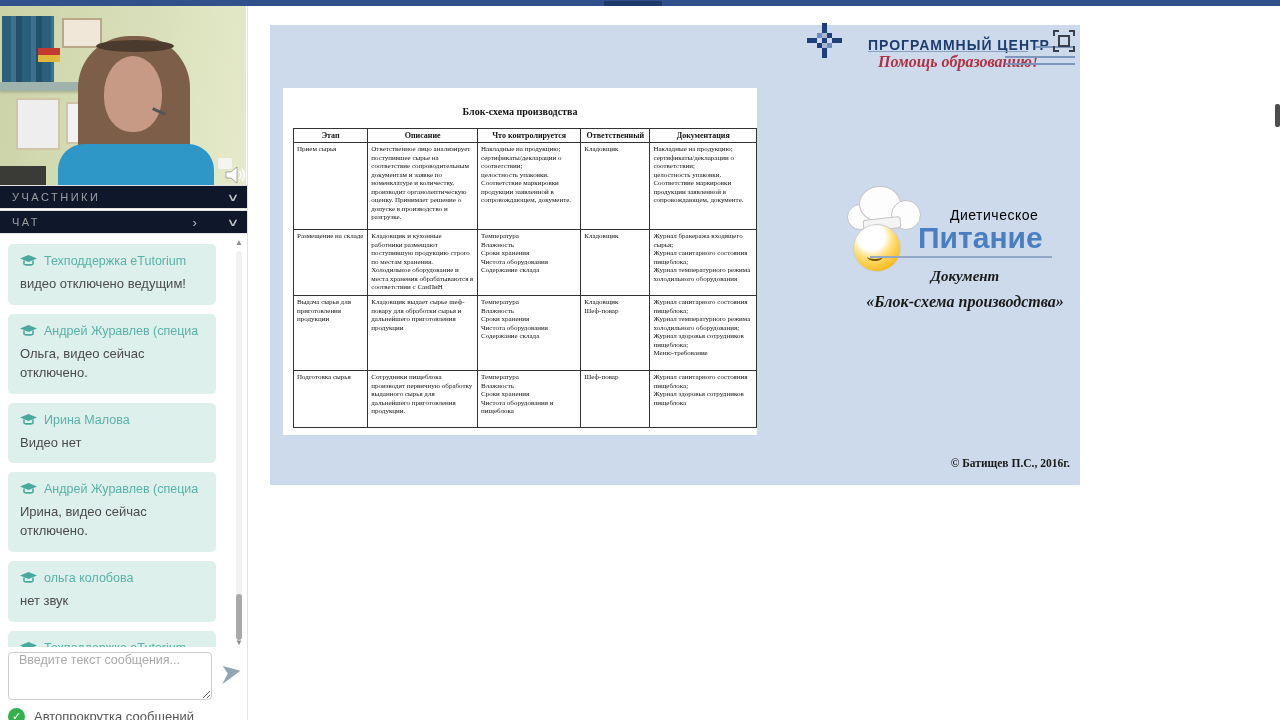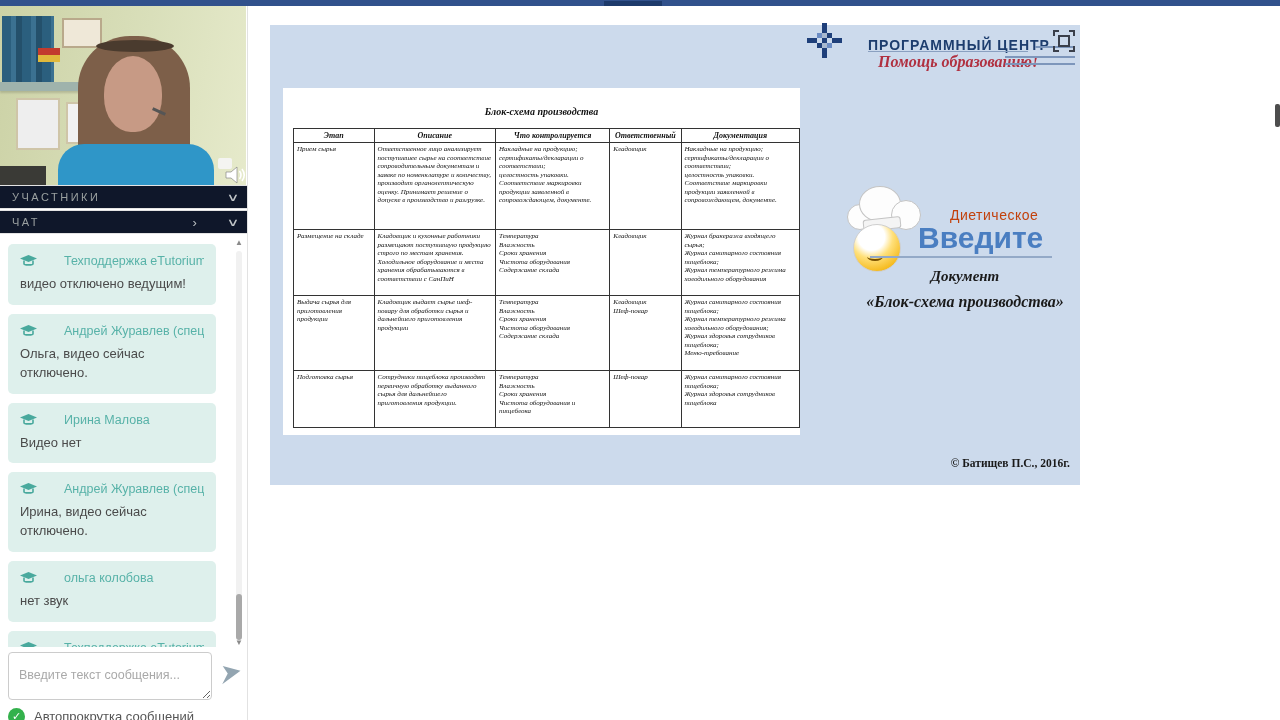--- a/index.html
+++ b/index.html
@@ -44,34 +44,34 @@
   .ph-part { top:179px; }
   .ph-chat { top:204px; }
   .ph-spacer { flex:1; }
   .ph-gt { color:#b9bec0; font-size:13px; letter-spacing:0; margin-right:32px; }
   .ph-chevron { color:#c2c6c8; font-size:11px; letter-spacing:0; transform:scaleX(1.6); }
 
   
   .chat-list { left:0; top:229px; width:232px; height:412px; overflow:hidden; padding:9px 0 0 8px; }
   .bubble { width:208px; background:#def0ec; border-radius:5px; padding:10px 12px 11px; margin-bottom:9px; }
   .bubble-author { display:flex; align-items:center; color:#57b2a8; font-size:12.5px;
-                   white-space:nowrap; overflow:hidden;gap:20px; }
+                   white-space:nowrap; overflow:hidden; }
   .bubble-author svg { flex:0 0 auto; margin-right:7px; }
   .bubble-text { margin-top:7px; color:#4a4a4a; font-size:13px; line-height:1.45; }
 
   
   .chat-scroll { left:233px; top:233px; width:12px; height:408px; }
   .cs-arrow { position:absolute; left:2px; width:8px; height:8px; color:#8a8a8a; font-size:8px; line-height:8px; text-align:center; }
   .cs-track { position:absolute; left:3px; top:12px; width:6px; height:384px; background:#f1f1f1; border-radius:3px; }
   .cs-thumb { position:absolute; left:3px; top:355px; width:6px; height:46px; background:#a9a9a9; border-radius:3px; }
 
   
   .chat-input { left:8px; top:646px; width:204px; height:48px; resize:both;
                 border:1px solid #ccc; border-radius:4px; font-family:"Liberation Sans",sans-serif;
-                font-size:12.5px; color:#444; padding:15px 10px; outline:none; }
+                font-size:12.5px; color:#444; padding:0 10px; outline:none; }
   .chat-input::placeholder { color:#a9a9a9; }
   .send-btn { left:218px; top:656px; width:26px; height:26px; cursor:pointer; }
 
   
   .autoscroll { left:8px; top:701px; width:230px; height:19px; display:flex; align-items:center; cursor:pointer; }
   .as-check { width:17px; height:17px; border-radius:50%; background:#33b14c; color:#fff;
               font-size:11px; line-height:17px; text-align:center; margin-right:9px; }
   .as-label { color:#555; font-size:13px; }
 
   
@@ -95,42 +95,42 @@
   
   .fs-icon { left:783px; top:5px; width:22px; height:22px; cursor:pointer; }
   .fs-sq { position:absolute; left:5px; top:5px; width:12px; height:12px; border:2px solid #3a3f4a; }
   .fs-c { position:absolute; width:6px; height:6px; border-color:#3a3f4a; border-style:solid; border-width:0; }
   .fs-tl { left:0; top:0; border-left-width:2px; border-top-width:2px; }
   .fs-tr { right:0; top:0; border-right-width:2px; border-top-width:2px; }
   .fs-bl { left:0; bottom:0; border-left-width:2px; border-bottom-width:2px; }
   .fs-br { right:0; bottom:0; border-right-width:2px; border-bottom-width:2px; }
 
   
-  .paper { left:13px; top:63px; width:517px; height:347px; background:#fff;font-style:italic; }
+  .paper { left:13px; top:63px; width:474px; height:347px; background:#fff; }
   .paper-title { top:18px; width:100%; text-align:center; font-family:"Liberation Serif",serif;
                  font-weight:bold; font-size:10px; color:#111; }
   table.flow { position:absolute; left:10px; top:40px; border-collapse:collapse;
                font-family:"Liberation Serif",serif; color:#111; table-layout:fixed; }
   table.flow th { border:1px solid #333; font-size:8px; font-weight:bold; text-align:center;
                   vertical-align:middle; padding:2px 2px; }
   table.flow td { border:1px solid #333; font-size:7px; line-height:1.22; vertical-align:top;
                   padding:2px 3px; white-space:pre-line; overflow:hidden; }
 
   
   .chef { left:575px; top:155px; width:92px; height:110px; }
   .hat-l { position:absolute; left:2px; top:24px; width:26px; height:26px; background:#fdfdfd; border:1px solid #c4c4c4; border-radius:50%; }
   .hat-m { position:absolute; left:14px; top:6px; width:42px; height:36px; background:#fdfdfd; border:1px solid #c4c4c4; border-radius:50%; }
   .hat-r { position:absolute; left:46px; top:20px; width:30px; height:30px; background:#fdfdfd; border:1px solid #c4c4c4; border-radius:50%; }
   .hat-band { position:absolute; left:18px; top:38px; width:38px; height:12px; background:#f4f4f4; border:1px solid #c4c4c4; border-radius:3px; transform:rotate(-6deg); }
   .face { position:absolute; left:8px; top:44px; width:48px; height:48px; border-radius:50%;
           border:1px solid #cfcfcf;
           background:radial-gradient(circle at 38% 26%, #ffffff 0 30%, #ffe07a 48%, #f2ae00 88%); }
   .smile { position:absolute; left:22px; top:72px; width:16px; height:9px;
            border-bottom:2px solid #7a5200; border-radius:50%; }
-  .product-line1 { left:680px; top:182px; width:120px; color:#c2410c; font-size:14px; letter-spacing:.5px; }
+  .product-line1 { left:680px; top:182px; width:120px; color:#000000; font-size:14px; letter-spacing:.5px; }
   .product-line2 { left:648px; top:196px; width:170px; color:#4a7ec1; font-size:30px; font-weight:bold; }
   .product-rule { left:600px; top:231px; width:182px; height:2px; background:#93a9c7; }
   .doc-block { left:570px; top:243px; width:250px; text-align:center;
                font-family:"Liberation Serif",serif; color:#1a1a1a; }
   .doc-label { font-size:15px; font-style:italic; font-weight:bold; }
   .doc-title { font-size:16px; font-style:italic; font-weight:bold; margin-top:8px; }
 
   .copyright { left:570px; top:432px; width:230px; text-align:right;
                font-family:"Liberation Serif",serif; font-weight:bold; font-size:11.5px; color:#1a1a1a; }
 
@@ -361,21 +361,21 @@
 
   <div class="abs chef">
     <div class="hat-l"></div>
       <div class="hat-m"></div>
       <div class="hat-r"></div>
     <div class="hat-band"></div>
     <div class="face"></div>
     <div class="smile"></div>
   </div>
   <div class="abs product-line1">Диетическое</div>
-  <div class="abs product-line2">Введите</div>
+  <div class="abs product-line2">Питание</div>
   <div class="abs product-rule"></div>
 
   <div class="abs doc-block">
     <div class="doc-label">Документ</div>
     <div class="doc-title">«Блок-схема производства»</div>
   </div>
 
   <div class="abs copyright">© Батищев П.С., 2016г.</div>
 </main>
 

